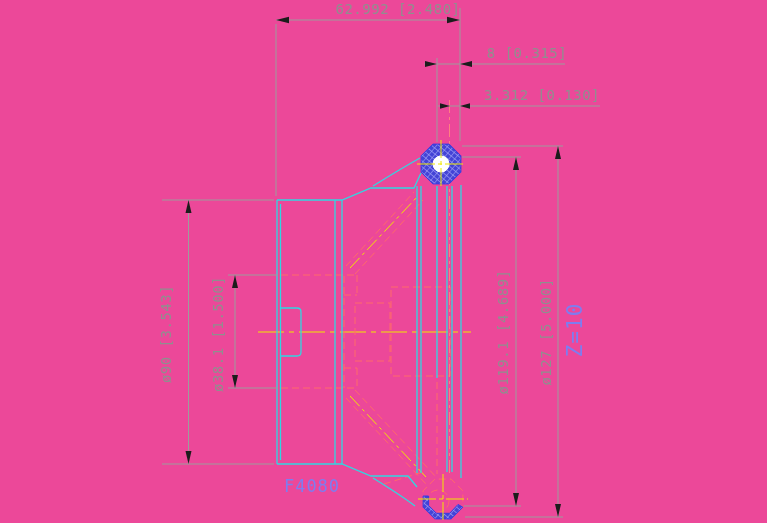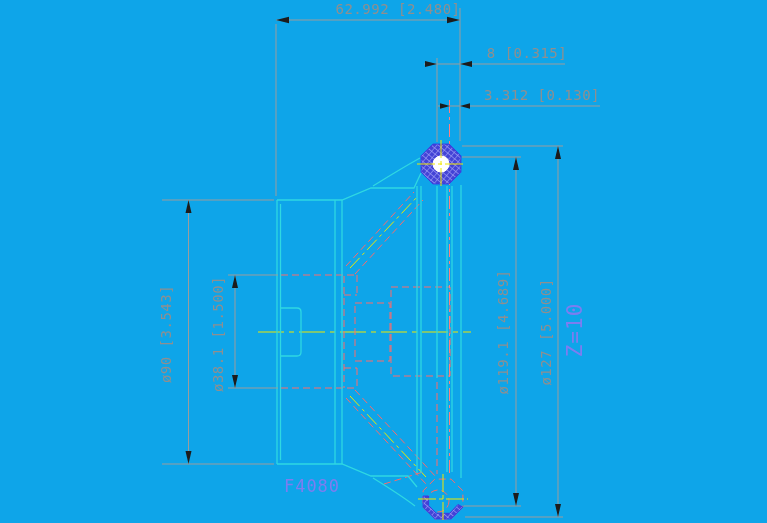--- a/index.html
+++ b/index.html
@@ -1,16 +1,16 @@
 <!DOCTYPE html>
 <html><head>
 <meta charset="utf-8">
 <style>
   html,body{margin:0;padding:0;background:#ffffff;}
-  .stage{position:relative;width:767px;height:523px;background:#0ea5e9;overflow:hidden;}
+  .stage{position:relative;width:767px;height:523px;background:#ec4899;overflow:hidden;}
   svg{display:block;}
   .dimtxt{font-family:"DejaVu Sans Mono",monospace;font-size:14px;fill:#8f8f8f;letter-spacing:0.5px;}
   .bluetxt{font-family:"DejaVu Sans Mono",monospace;fill:#7d7df0;letter-spacing:1px;}
   .lbl-part{font-size:17px;}
   .lbl-z{font-size:21px;}
   .gray{stroke:#9c9c9c;stroke-width:1;fill:none;}
   .arrow{fill:#1c1c1c;stroke:none;}
   .cyan{stroke:#2fd8e2;stroke-width:1.3;fill:none;}
   .red{stroke:#ff6a6a;stroke-width:1;fill:none;stroke-dasharray:7 4;}
   .reddd{stroke:#ff8080;stroke-width:1;fill:none;stroke-dasharray:13 4 3 4;}

